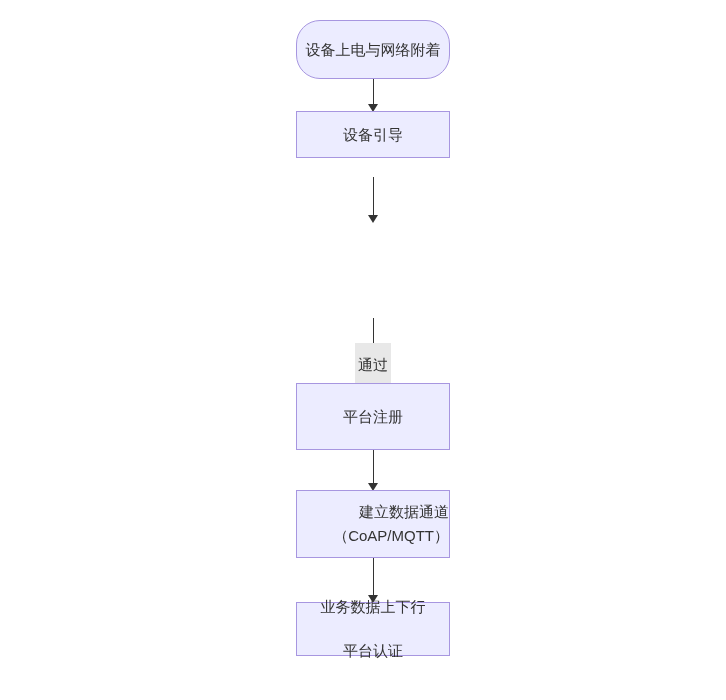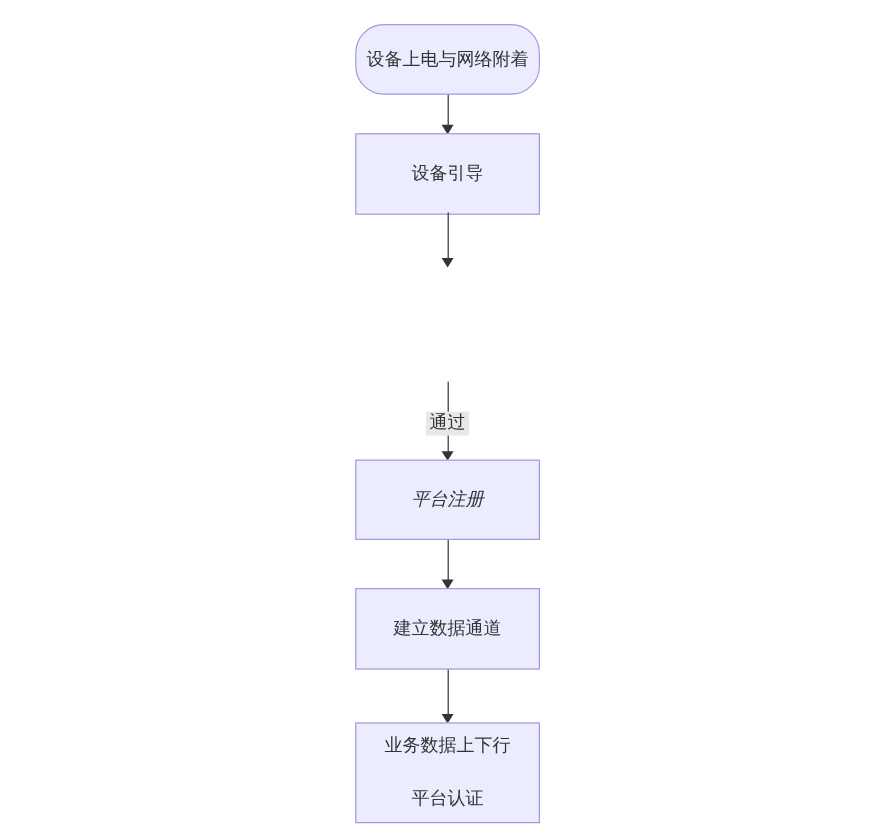--- a/index.html
+++ b/index.html
@@ -24,24 +24,24 @@
     background:var(--node-fill);
     border:1px solid var(--node-border);
     display:flex;flex-direction:column;align-items:center;justify-content:center;
     font-size:15px;line-height:24px;font-weight:400;
     text-align:center;
   }
   .node .line{display:block;white-space:nowrap;}
 
   
   .n-power    {left:296px;top:20px; width:154px;height:59px;border-radius:24px;}
-  .n-boot     {left:296px;top:111px;width:154px;height:68px;}
-  .n-register {left:296px;top:383px;width:154px;height:67px;font-style:italic;}
-  .n-channel  {left:296px;top:490px;width:154px;height:68px;}
-  .n-business {left:296px;top:602px;width:154px;height:84px;gap:20px;}
+  .n-boot     {left:296px;top:111px;width:154px;height:47px;}
+  .n-register {left:296px;top:383px;width:154px;height:67px;}
+  .n-channel  {left:296px;top:490px;width:154px;height:68px;align-items:flex-end;}
+  .n-business {left:296px;top:602px;width:154px;height:54px;gap:20px;}
 
   
   .decision{position:absolute;left:321px;top:222px;width:104px;height:96px;}
   .decision svg{position:absolute;left:0;top:0;width:104px;height:96px;display:block;}
   .decision polygon{fill:var(--node-fill);stroke:var(--node-border);stroke-width:1.3;}
   .decision .diamond-label{
     position:absolute;left:0;top:0;width:100%;height:100%;
     display:flex;align-items:center;justify-content:center;
     font-size:15px;
   }
@@ -63,21 +63,21 @@
   .a3{top:318px;height:66px;}
   .a4{top:450px;height:41px;}
   .a5{top:558px;height:45px;}
 
   
   .edge-label{
     position:absolute;left:373px;top:343px;
     transform:translateX(-50%);
     background:var(--edge-label-bg);
     font-size:15px;line-height:20px;
-    padding:0 3px;white-space:nowrap;
+    padding:12px 3px;white-space:nowrap;
   }
 </style>
 </head>
 <body>
 
 <div class="canvas">
 
   <div class="node n-power">
     <span class="line">设备上电与网络附着</span>
   </div>
@@ -108,20 +108,21 @@
     <span class="line">平台注册</span>
   </div>
 
   <div class="arrow a4">
     <div class="shaft"></div>
     <div class="head"></div>
   </div>
 
   <div class="node n-channel">
     <span class="line">建立数据通道</span>
+    <span class="line">（CoAP/MQTT）</span>
   </div>
 
   <div class="arrow a5">
     <div class="shaft"></div>
     <div class="head"></div>
   </div>
 
   <div class="node n-business">
     <span class="line">业务数据上下行</span>
     <span class="line">平台认证</span>

